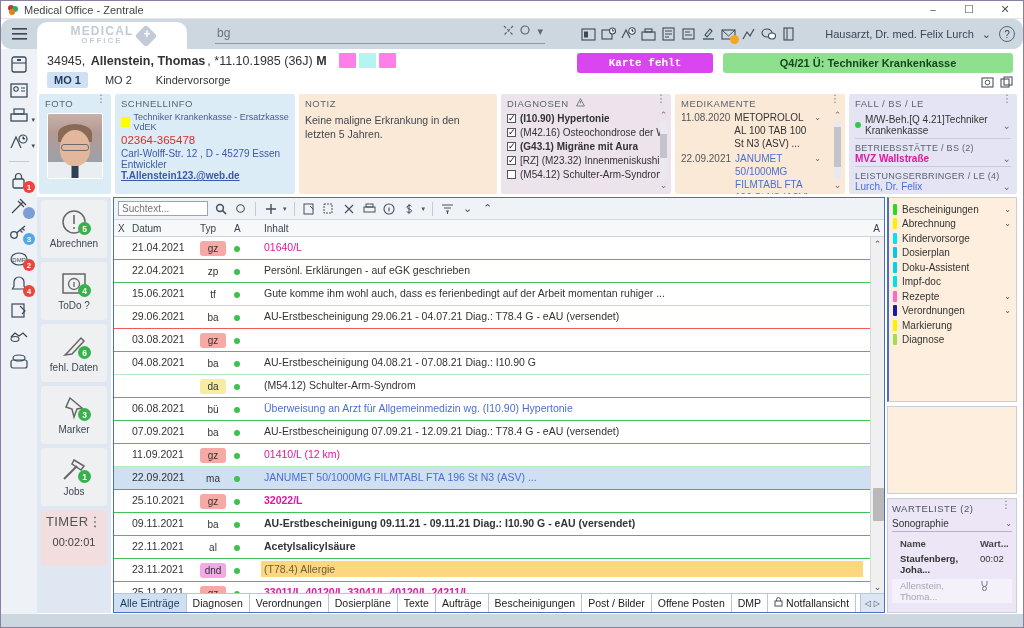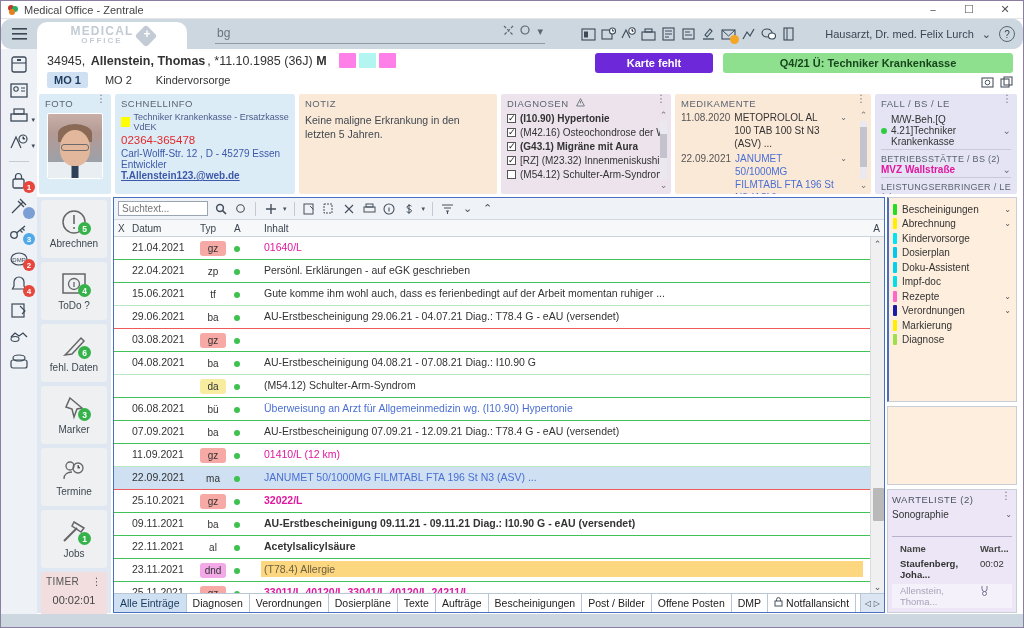--- a/index.html
+++ b/index.html
@@ -43,21 +43,21 @@
   .pline1 { display:flex; align-items:center; padding-top:4px; font-size:12.5px; }
   .pline1 .cid { color:#333; }
   .pline1 .pname { font-weight:bold; margin:0 2px; }
   .flagbox { display:flex; gap:3px; margin-left:12px; }
   .flag { width:17px; height:15px; border-radius:1px; }
   .pline2 { display:flex; align-items:center; gap:10px; margin-top:4px; font-size:11px; }
   .motab { padding:2px 7px; border-radius:2px; }
   .motab.active { background:#cfe0f2; font-weight:bold; color:#1b3a5c; }
   .statusbtns { position:absolute; right:10px; top:4px; display:flex; gap:10px; }
   .sbtn { height:20px; border-radius:3px; display:flex; align-items:center; justify-content:center; color:#fff; font-size:11px; font-weight:bold; }
-  .sbtn.red { background:#6d28d9; width:118px; }
+  .sbtn.red { background:#d946ef; width:136px;font-family:Liberation Mono, monospace; }
   .sbtn.green { background:#8ee08e; width:290px; color:#17461c; }
   .corner-icons { position:absolute; right:10px; top:27px; display:flex; gap:6px; color:#4a5560; }
 
   
   .rail { position:absolute; left:0; top:48px; width:36px; bottom:0; background:#eef1f5; padding-top:6px; display:flex; flex-direction:column; align-items:center; gap:7px; }
   .railicon { width:22px; height:19px; position:relative; color:#3c4a58; display:flex; align-items:center; justify-content:center; }
   .railsep { width:20px; height:1px; background:#c6ccd4; margin:2px 0; }
   .badge { position:absolute; right:-5px; bottom:-3px; width:12px; height:12px; border-radius:50%; color:#fff; font-size:8px;
     display:flex; align-items:center; justify-content:center; font-weight:bold; }
   .badge.red { background:#e8453c; }
@@ -66,21 +66,21 @@
 
   
   .leftcol { position:absolute; left:36px; top:196px; width:74px; bottom:14px; background:#dfe7f2; padding:3px 4px; }
   .actbtn { background:#eef0f2; border-radius:3px; margin-bottom:4px; height:58px; display:flex; flex-direction:column;
      align-items:center; justify-content:center; gap:3px; position:relative; }
   .actglyph { position:relative; width:26px; height:26px; display:flex; align-items:center; justify-content:center; color:#555; }
   .gbadge { position:absolute; right:-4px; bottom:0px; width:13px; height:13px; border-radius:50%; background:#35b34a;
      color:#fff; font-size:8.5px; display:flex; align-items:center; justify-content:center; font-weight:bold; }
   .actlabel { font-size:10px; color:#3f4850; }
   .timerbox { background:#f2dede; border-radius:3px; height:56px; padding:4px 5px; }
-  .timerhead { display:flex; justify-content:space-between; font-size:10px; color:#555; letter-spacing:.4px; }
+  .timerhead { display:flex; justify-content:space-between; font-size:13px; color:#555; letter-spacing:.4px; }
   .timerval { text-align:center; font-size:11px; color:#444; margin-top:7px; }
 
   
   .cards { position:absolute; left:38px; top:93px; right:6px; height:100px; display:flex; gap:4px; }
   .card { border-radius:2px; padding:4px 6px; position:relative; overflow:hidden; }
   .cardtitle { font-size:9.5px; color:#5b6370; letter-spacing:.5px; }
   .kebab { position:absolute; right:5px; top:3px; color:#6a737d; font-size:10px; letter-spacing:0px; line-height:3px;}
   .card.foto { width:72px; background:#dcecf7; }
   .fotoimg { width:56px; height:66px; margin:4px auto 0; border:1px solid #fff; border-radius:2px; overflow:hidden; position:relative;
     background:linear-gradient(180deg,#c8b0a8 0%,#b49a94 30%,#8fa4b4 100%); }
@@ -97,21 +97,21 @@
   .addr { color:#3d58a8; font-size:10px; margin-top:2px; }
   .occ { color:#3d58a8; font-size:10px; }
   .mail { color:#3d58a8; font-size:10px; text-decoration:underline; font-weight:bold; }
   .card.notiz { width:198px; background:#fbe9d8; }
   .notiztext { font-size:10.5px; color:#3f4850; margin-top:4px; line-height:14px; }
   .card.diag { width:170px; background:#ece3ec; }
   .dlist { margin-top:3px; }
   .drow { display:flex; align-items:flex-start; gap:4px; font-size:10px; line-height:14px; color:#333; white-space:nowrap; overflow:hidden; }
   .chk { width:9px; height:9px; border:1px solid #555; display:inline-block; margin-top:2px; flex:0 0 auto; position:relative; background:#fff; }
   .chk.on::after { content:"✓"; position:absolute; left:0px; top:-4px; font-size:9px; color:#222; }
-  .card.medi { width:196px; background:#fbe9d8; }
+  .card.medi { width:170px; background:#fbe9d8; }
   .mrow { display:flex; gap:4px; font-size:10px; line-height:13px; margin-top:2px; }
   .mdate { color:#555; flex:0 0 auto; }
   .mtxt { flex:1; }
   .card.fall { flex:1; background:#e4e4f5; }
   .fsub { font-size:9px; color:#5b6370; margin-top:4px; letter-spacing:.3px; }
   .fval { font-size:10px; display:flex; align-items:center; gap:4px; border-bottom:1px solid #c9c9de; padding-bottom:2px; }
   .fval .chev { margin-left:auto; color:#6a737d; }
   .greendot { width:6px; height:6px; border-radius:50%; background:#2ecc40; flex:0 0 auto; }
   .scrollarrows { position:absolute; right:3px; top:16px; bottom:4px; width:9px; display:flex; flex-direction:column; align-items:center; }
   .sarr { font-size:9px; color:#6a737d; }
@@ -161,21 +161,21 @@
 
   
   .rightpanel { position:absolute; right:6px; top:196px; width:130px; bottom:14px; display:flex; flex-direction:column; gap:4px; }
   .rp-top { flex:0 0 205px; background:#fdeedd; border:1px solid #c8cdd6; border-left:2px solid #4a6fbf; padding:4px 2px 4px 4px; }
   .rpitem { display:flex; align-items:center; gap:5px; font-size:10px; color:#333; height:14.5px; }
   .rpbar { width:4px; height:11px; border-radius:1px; flex:0 0 auto; }
   .rpchev { margin-left:auto; font-size:8px; color:#4a5560; padding-right:3px; }
   .rp-mid { flex:1; background:#fdeedd; border:1px solid #c8cdd6; }
   .rp-wait { flex:0 0 115px; background:#ece6f6; border:1px solid #c8cdd6; padding:4px; position:relative; }
   .wtitle { font-size:9.5px; color:#4a5560; letter-spacing:.5px; }
-  .wsel { margin-top:4px; border-bottom:1px solid #b9b3c9; font-size:10px; display:flex; align-items:center; padding-bottom:16px; }
+  .wsel { margin-top:4px; border-bottom:1px solid #b9b3c9; font-size:10px; display:flex; align-items:center; padding-bottom:2px; }
   .wsel .chev { margin-left:auto; font-size:8px; color:#5a5470; }
   .whead { display:flex; font-size:9.5px; color:#444; font-weight:bold; margin-top:6px; padding-left:8px; }
   .wrow { display:flex; font-size:9.5px; margin-top:3px; padding:1px 0 1px 8px; }
   .wrow.dim { color:#a9a3b8; background:#f4f1fa; }
   .wname { flex:1; }
   .wtime { width:32px; text-align:left; }
 
   .statusbar { position:absolute; left:0; right:0; bottom:0; height:13px; background:#ccd7e0; }
 </style>
 </head>
@@ -439,31 +439,20 @@
             <svg width="26" height="26" viewBox="0 0 26 26">
               <path d="M9 3 L21 13 L16 14 L13 22 L11 14 L5 12 Z" stroke="#666" fill="none" stroke-width="1.5"></path>
             </svg>
             <span class="gbadge">3</span>
           </div>
           <div class="actlabel">Marker</div>
         </div>
         <div class="actbtn">
           <div class="actglyph">
             <svg width="26" height="26" viewBox="0 0 26 26">
-              <circle cx="9" cy="9" r="4" stroke="#666" fill="none" stroke-width="1.3"></circle>
-              <circle cx="17" cy="11" r="5" stroke="#666" fill="none" stroke-width="1.3"></circle>
-              <path d="M17 8v3h2" stroke="#666" stroke-width="1.1"></path>
-              <path d="M3 22c0-5 4-7 8-7" stroke="#666" fill="none" stroke-width="1.3"></path>
-            </svg>
-          </div>
-          <div class="actlabel">Termine</div>
-        </div>
-        <div class="actbtn">
-          <div class="actglyph">
-            <svg width="26" height="26" viewBox="0 0 26 26">
               <path d="M3 22 L16 9" stroke="#666" stroke-width="2"></path>
               <path d="M13 3 L23 9 L20 13 L11 7 Z" stroke="#666" fill="none" stroke-width="1.5"></path>
             </svg>
             <span class="gbadge">1</span>
           </div>
           <div class="actlabel">Jobs</div>
         </div>
       </div>
     <div class="timerbox">
       <div class="timerhead">

